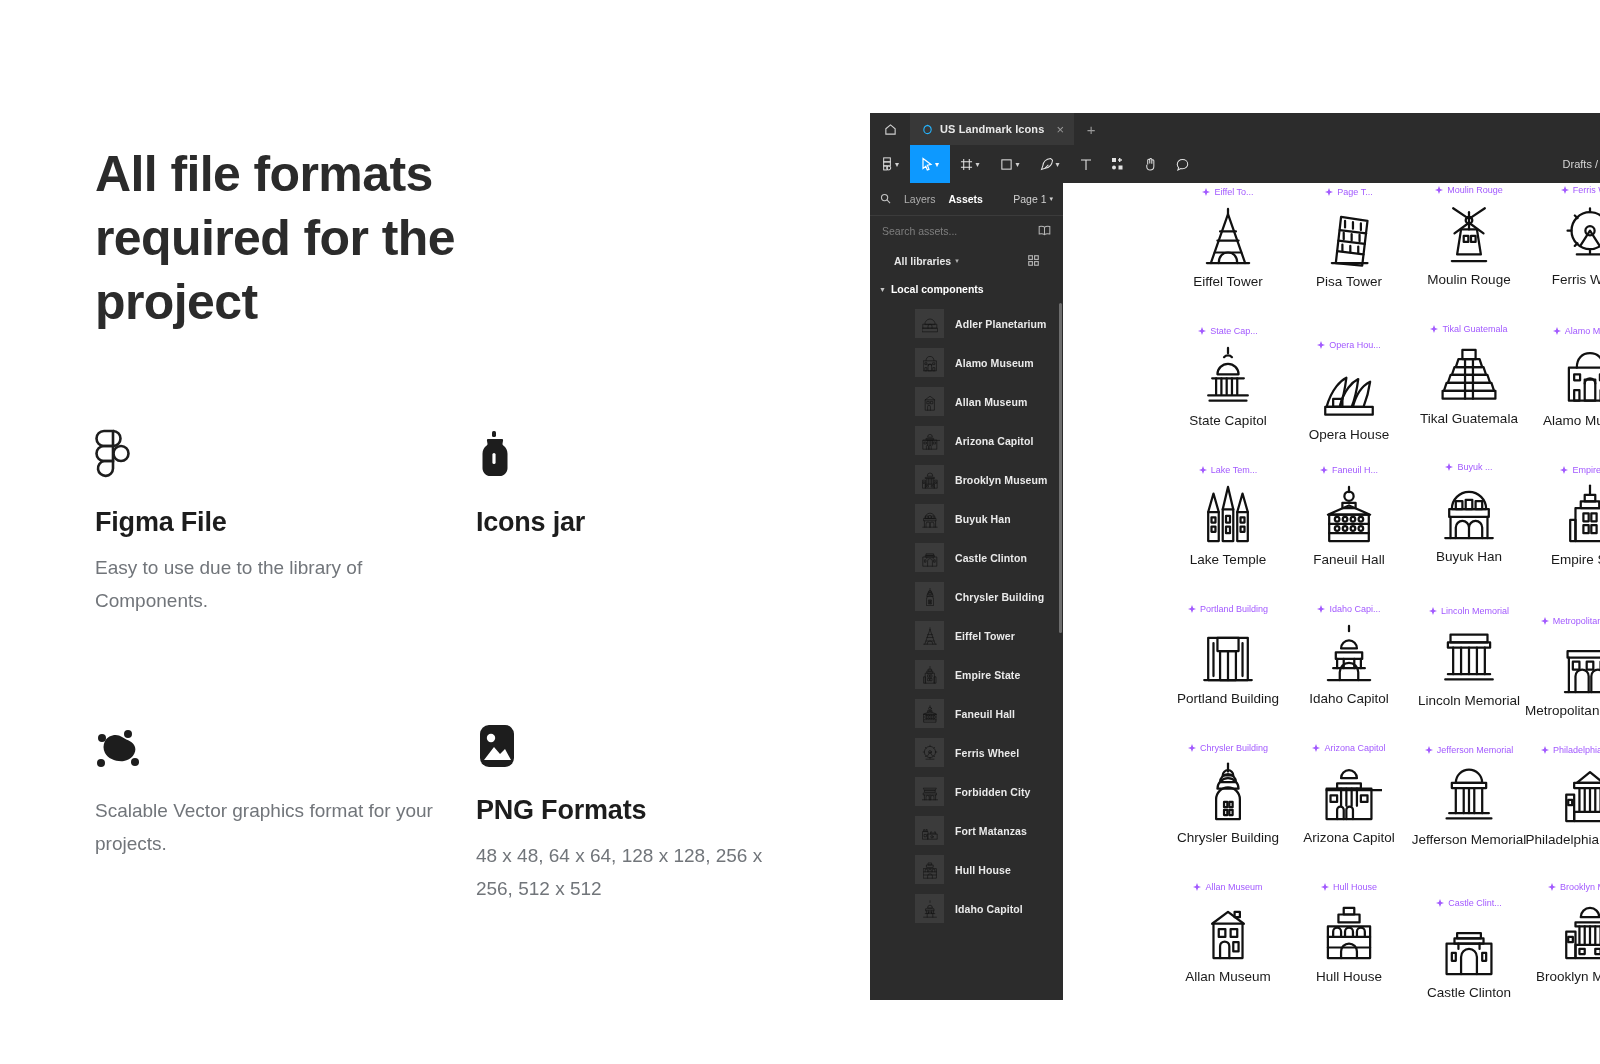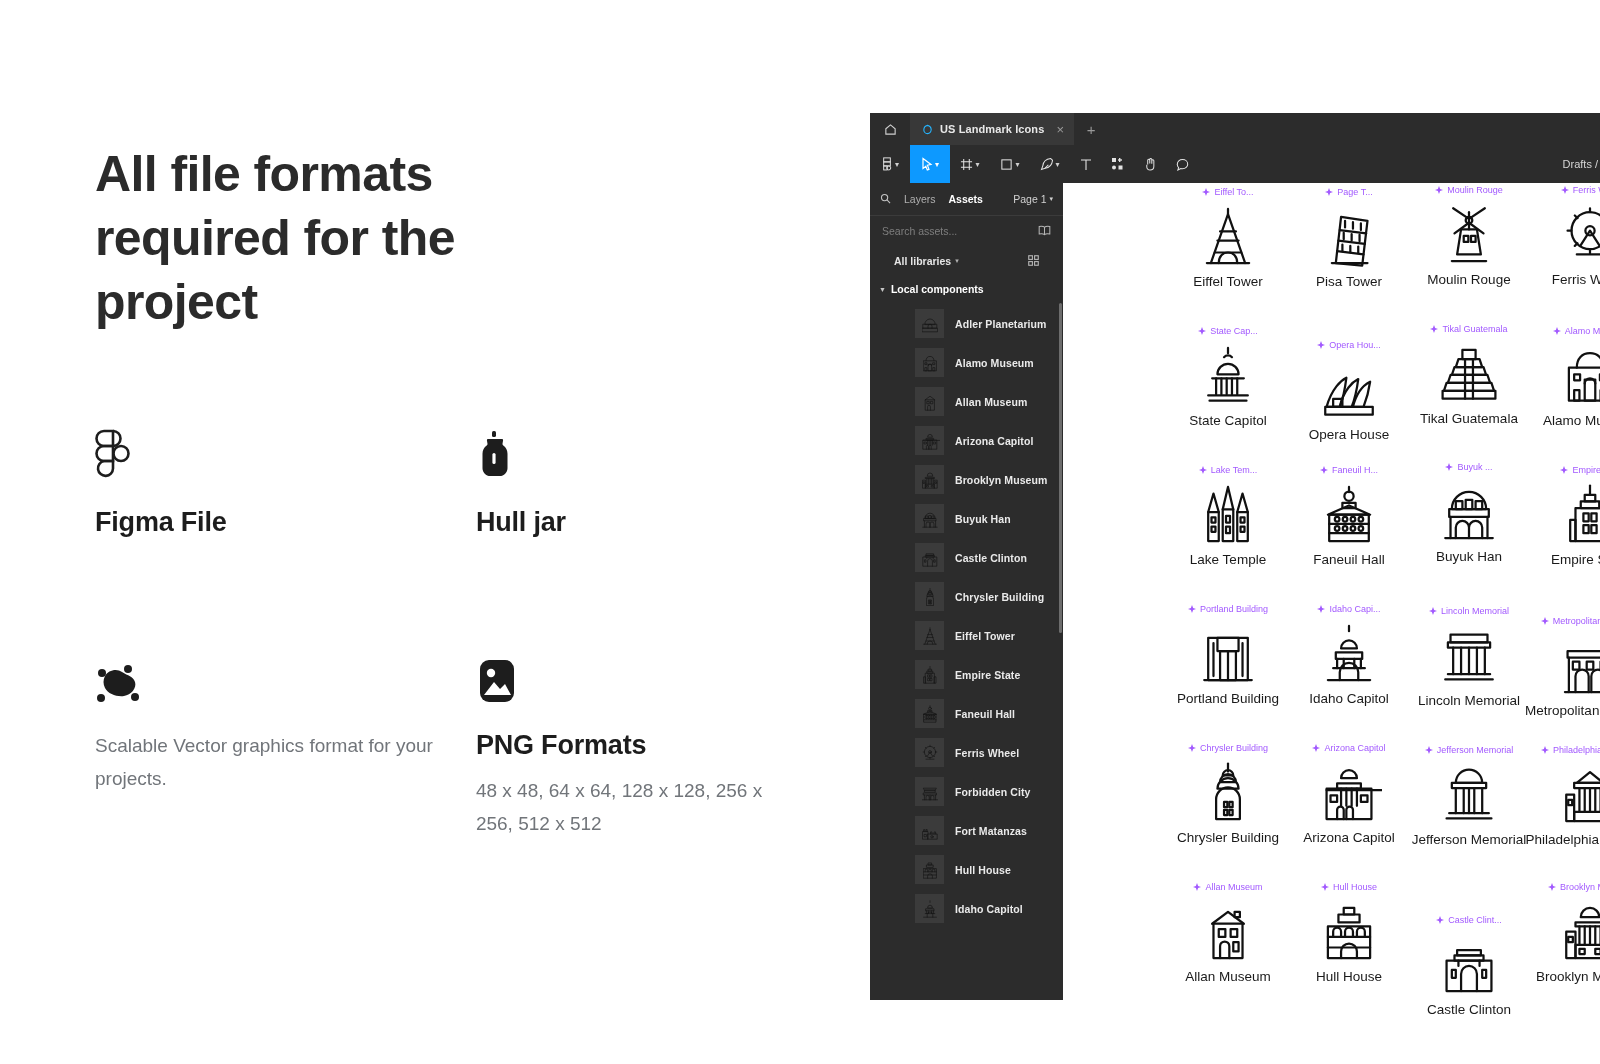--- a/index.html
+++ b/index.html
@@ -137,31 +137,32 @@
         <div class="ficon">
           <svg width="36" height="52" viewBox="0 0 36 52" fill="none" stroke="#1d1d1d" stroke-width="2.6">
             <path d="M9 2h9v15H9a7.5 7.5 0 0 1 0-15z"></path>
             <path d="M18 2h0a7.5 7.5 0 0 1 0 15h0"></path>
             <path d="M9 17h9v15H9a7.5 7.5 0 0 1 0-15z"></path>
             <circle cx="26" cy="24.5" r="7.5"></circle>
             <path d="M9 32h9v7.5A7.5 7.5 0 1 1 9 32z"></path>
           </svg>
         </div>
         <div class="ftitle">Figma File</div>
+        <div class="fdesc">Easy to use due to the library of Components.</div>
       </div>
 
       <div class="fcell second">
         <div class="ficon">
           <svg width="36" height="52" viewBox="0 0 36 52" fill="#1d1d1d">
             <rect x="16" y="2" width="4" height="6" rx="1.6"></rect>
             <path d="M10 10h16c.7 0 1.2.6 1.1 1.3l-.6 3.5c-.1.7.2 1.4.8 1.8 2.6 1.8 4.2 4.8 4.2 8.1v14.5c0 4.3-3.5 7.8-7.8 7.8H14.3c-4.3 0-7.8-3.5-7.8-7.8V24.7c0-3.3 1.6-6.3 4.2-8.1.6-.4.9-1.1.8-1.8l-.6-3.5c-.1-.7.4-1.3 1.1-1.3z"></path>
             <rect x="16.4" y="24" width="3.2" height="11" rx="1.6" fill="#ffffff"></rect>
           </svg>
         </div>
-        <div class="ftitle">Hull jar</div>
+        <div class="ftitle">Icons jar</div>
       </div>
     </div>
 
     <div class="frow">
       <div class="fcell">
         <div class="ficon">
           <svg width="46" height="40" viewBox="0 0 46 40" fill="#1d1d1d">
             <path d="M10 12c3-6 12-8 17-4 6 4 11 4 13 10 2 6-4 13-11 14-7 1-16-2-19-8-2-4-2-8 0-12z"></path>
             <circle cx="7" cy="9" r="4"></circle>
             <circle cx="33" cy="5" r="4"></circle>
@@ -984,21 +985,21 @@
                 <path d="M42 12h16v10H42z" fill="none" stroke="#111" stroke-width="3.4" stroke-linejoin="round" stroke-linecap="round"></path>
                 <path d="M34 22h32v12H34z" fill="none" stroke="#111" stroke-width="3.4" stroke-linejoin="round" stroke-linecap="round"></path>
                 <path d="M18 40h64v48H18z" fill="none" stroke="#111" stroke-width="3.4" stroke-linejoin="round" stroke-linecap="round"></path>
                 <path d="M18 56h64M18 72h64" fill="none" stroke="#111" stroke-width="3.4" stroke-linejoin="round" stroke-linecap="round"></path>
                 <path d="M26 56V48a6 6 0 0 1 12 0v8M44 56v-8a6 6 0 0 1 12 0v8M62 56v-8a6 6 0 0 1 12 0v8" fill="none" stroke="#111" stroke-width="3.4" stroke-linejoin="round" stroke-linecap="round"></path>
                 <path d="M38 88V78a12 12 0 0 1 24 0v10" fill="none" stroke="#111" stroke-width="3.4" stroke-linejoin="round" stroke-linecap="round"></path>
               </svg>
             </div>
             <div class="comp-label">Hull House</div>
           </div>
-          <div class="comp" style="left: 339px; top: 730px;">
+          <div class="comp" style="left: 339px; top: 713px;">
             <div class="comp-badge">
               <svg class="dia" width="8" height="8" viewBox="0 0 10 10" fill="#a259ff">
                 <path d="M5 0l1.4 3.6L10 5 6.4 6.4 5 10 3.6 6.4 0 5l3.6-1.4z"></path>
               </svg>
               <span>Castle Clint...</span>
             </div>
             <div class="comp-art">
               <svg width="66" height="66" viewBox="0 0 100 94">
                 <path d="M32 26h36v8H32z" fill="none" stroke="#111" stroke-width="3.4" stroke-linejoin="round" stroke-linecap="round"></path>
                 <path d="M28 34h44v8H28z" fill="none" stroke="#111" stroke-width="3.4" stroke-linejoin="round" stroke-linecap="round"></path>

